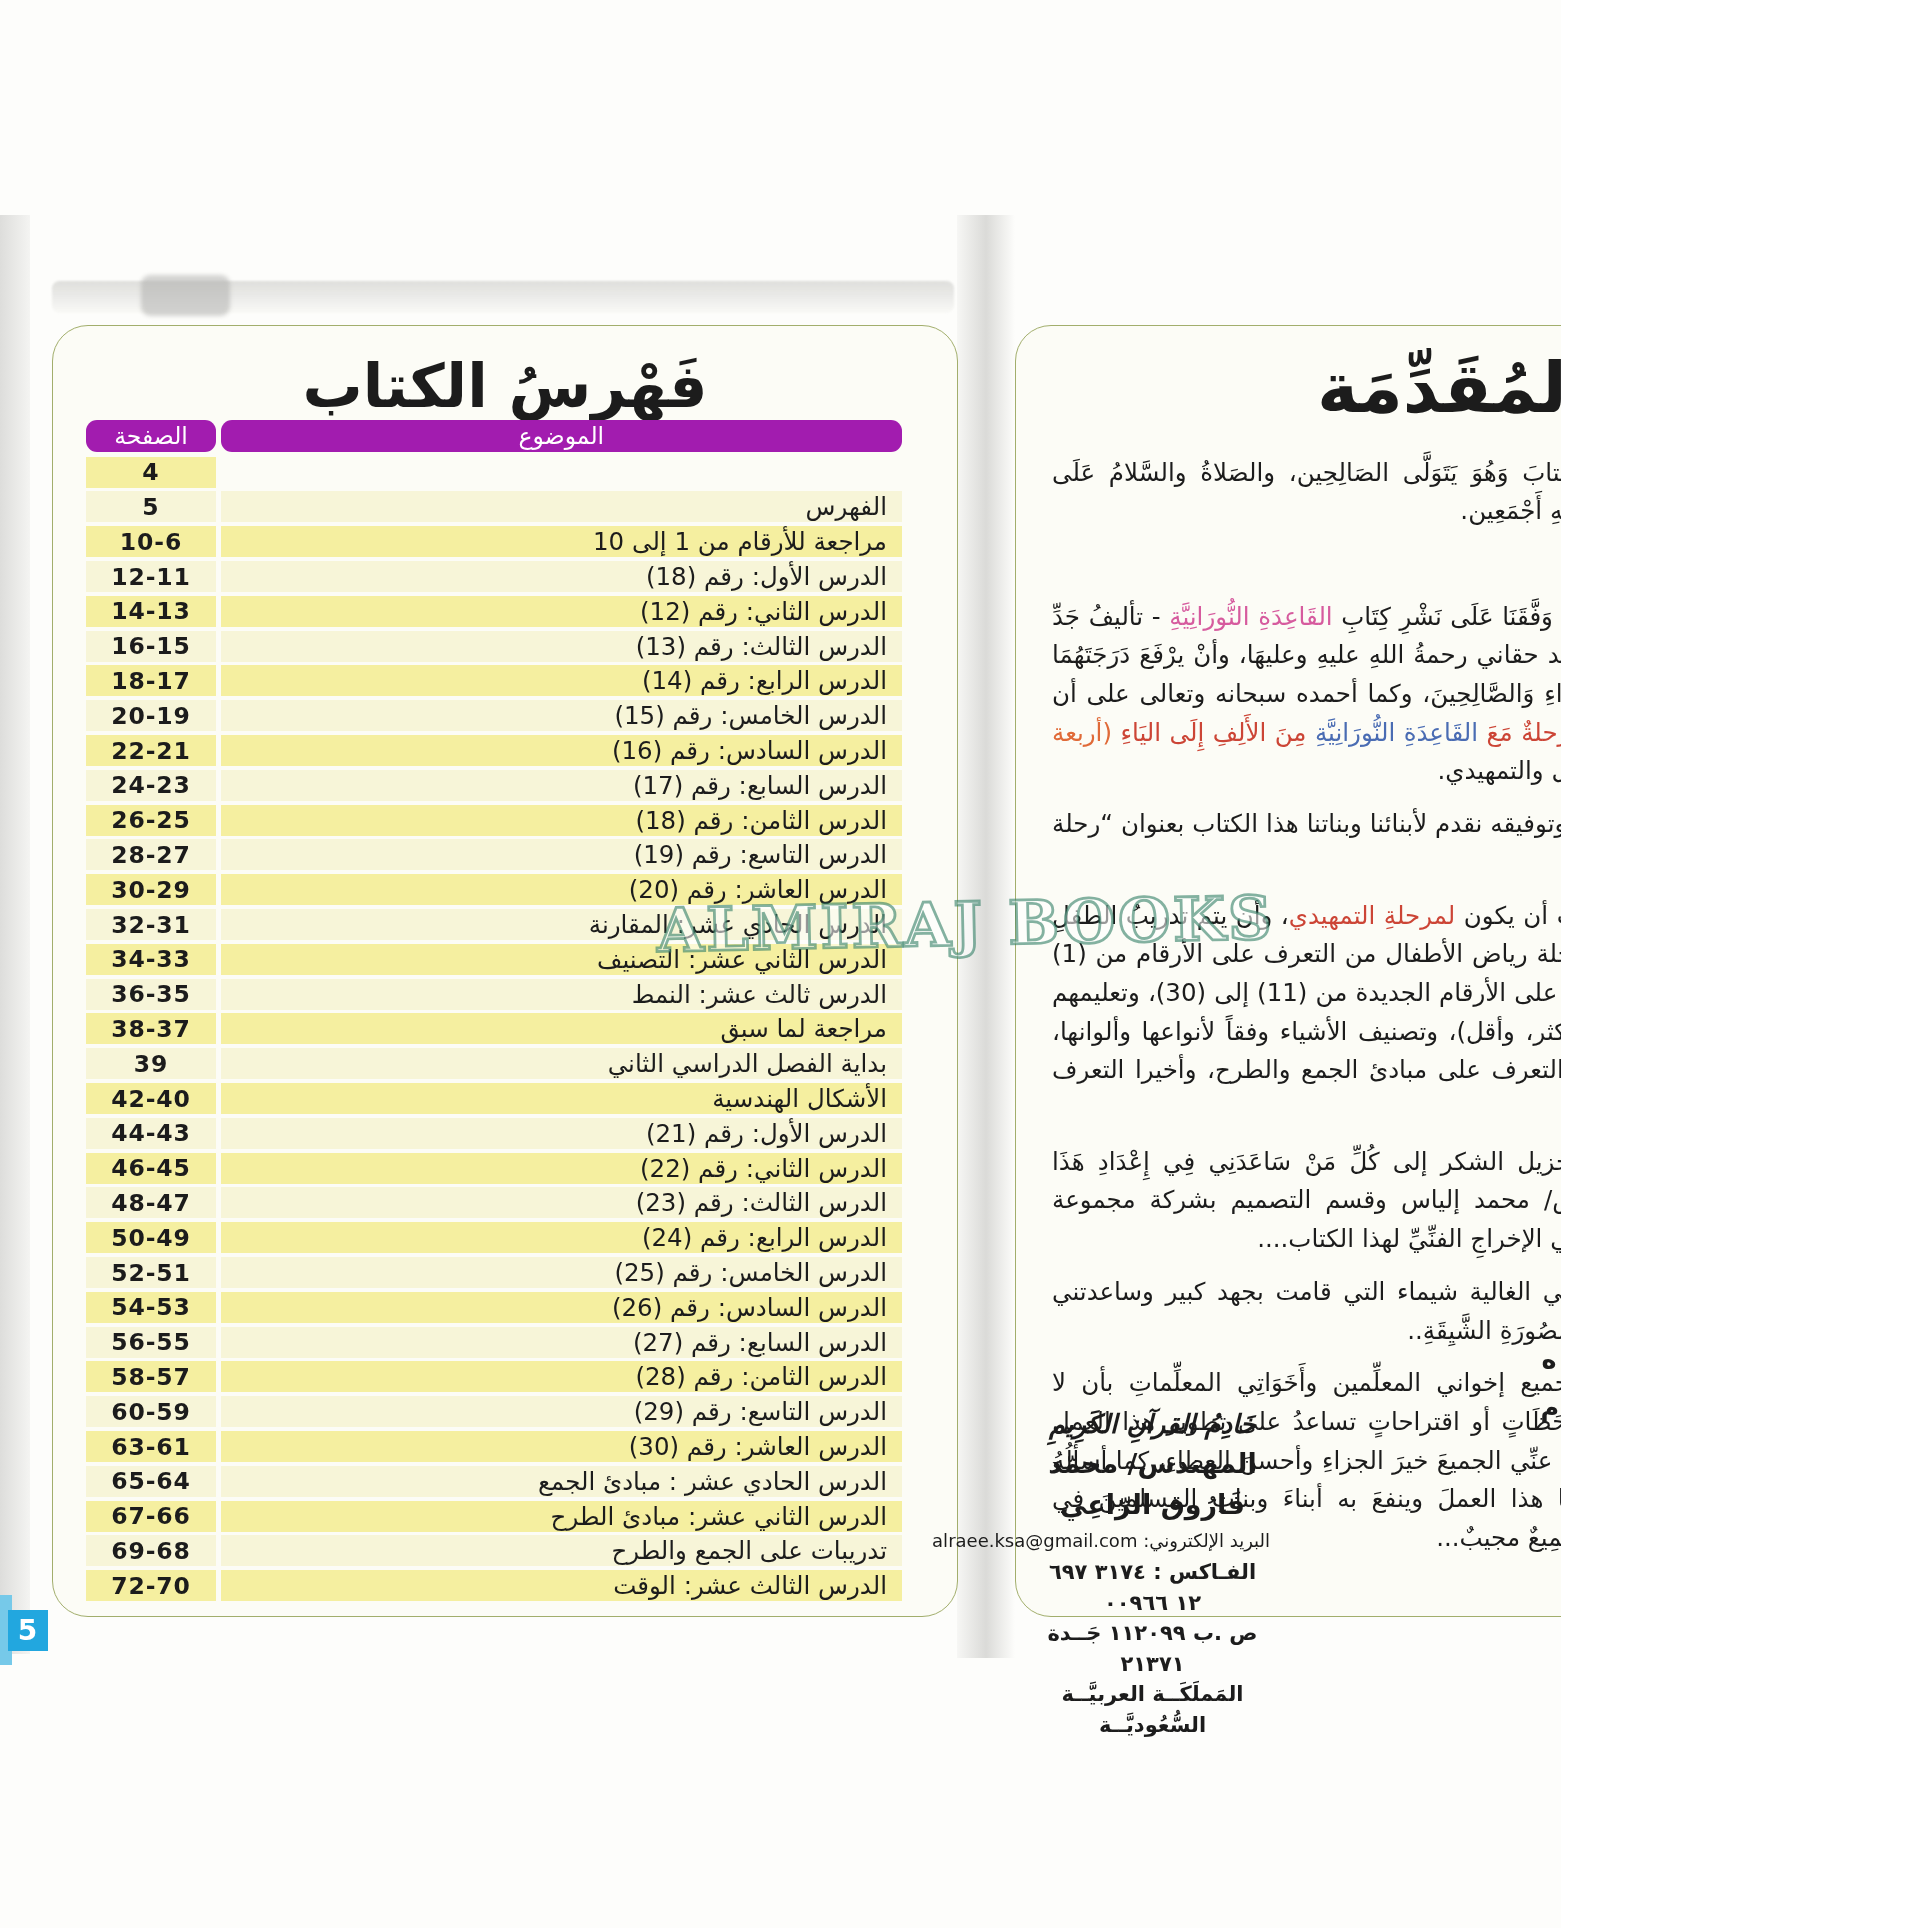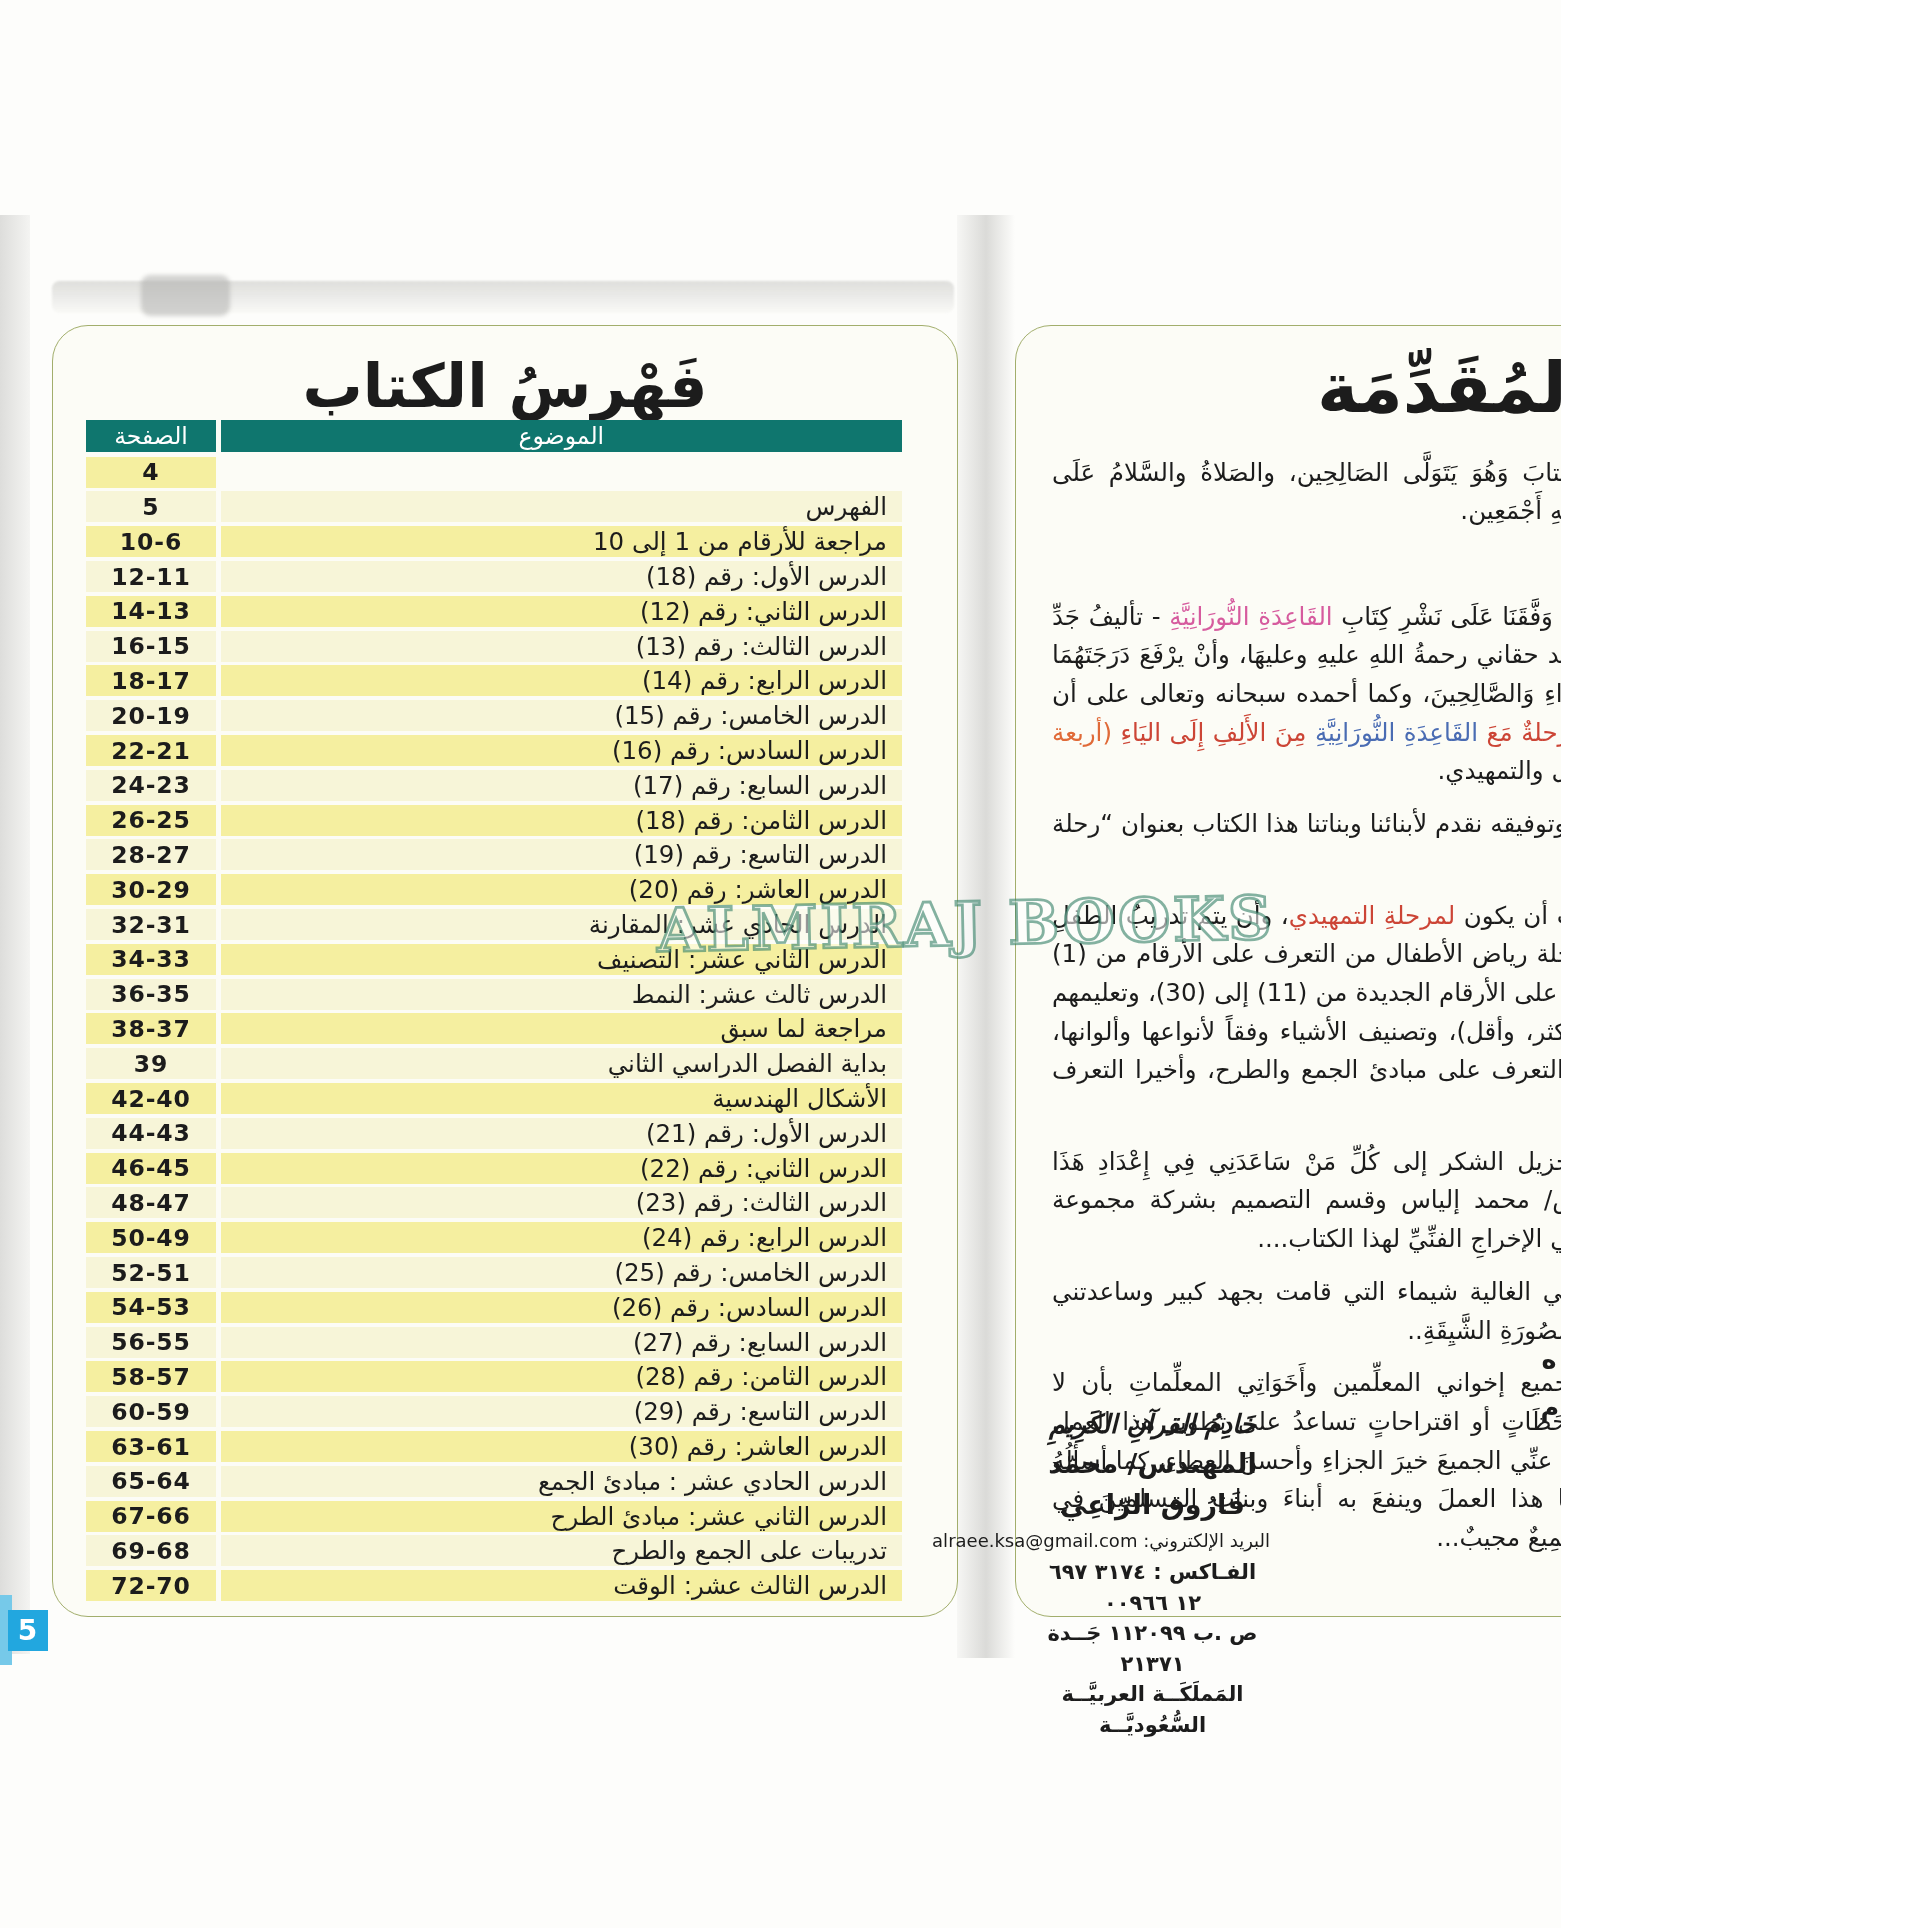--- a/index.html
+++ b/index.html
@@ -21,22 +21,22 @@
   .page{position:absolute;top:325px;height:1290px;background:#fcfcf6;
         border:1.9px solid #a2ae6c;border-radius:36px;}
   .page-left{left:52px;width:904px;}
   .page-right{left:1015px;width:876px;}
 
   
   .toc-title{margin-top:24.5px;text-align:center;font-size:60px;font-weight:bold;
     letter-spacing:0.9px;direction:rtl;}
   .toc-table{position:absolute;left:33px;top:94px;width:816px;}
   .toc-header{display:flex;gap:4.7px;height:32px;margin-bottom:4.7px;}
-  .toc-header .hc{background:#0f766e;color:#ffffff;display:flex;align-items:center;
-    justify-content:center;font-size:23.5px;}
+  .toc-header .hc{background:#a21caf;color:#ffffff;display:flex;align-items:center;
+    justify-content:center;font-size:23.5px;border-radius:11px;}
   .hc-page{width:130px;}
   .hc-topic{flex:1;}
   .toc-row{display:flex;gap:4.7px;height:31px;margin-bottom:3.8px;}
   .toc-row .cell-page{width:130px;display:flex;align-items:center;justify-content:center;
     font-size:23.5px;font-weight:bold;letter-spacing:0.9px;}
   .toc-row .cell-topic{flex:1;direction:rtl;display:flex;align-items:center;
     padding-right:15px;font-size:24.5px;}
   .toc-row.odd .cell-page,.toc-row.odd .cell-topic{background:#f5efa0;}
   .toc-row.even .cell-page,.toc-row.even .cell-topic{background:#f7f5d8;}
 

